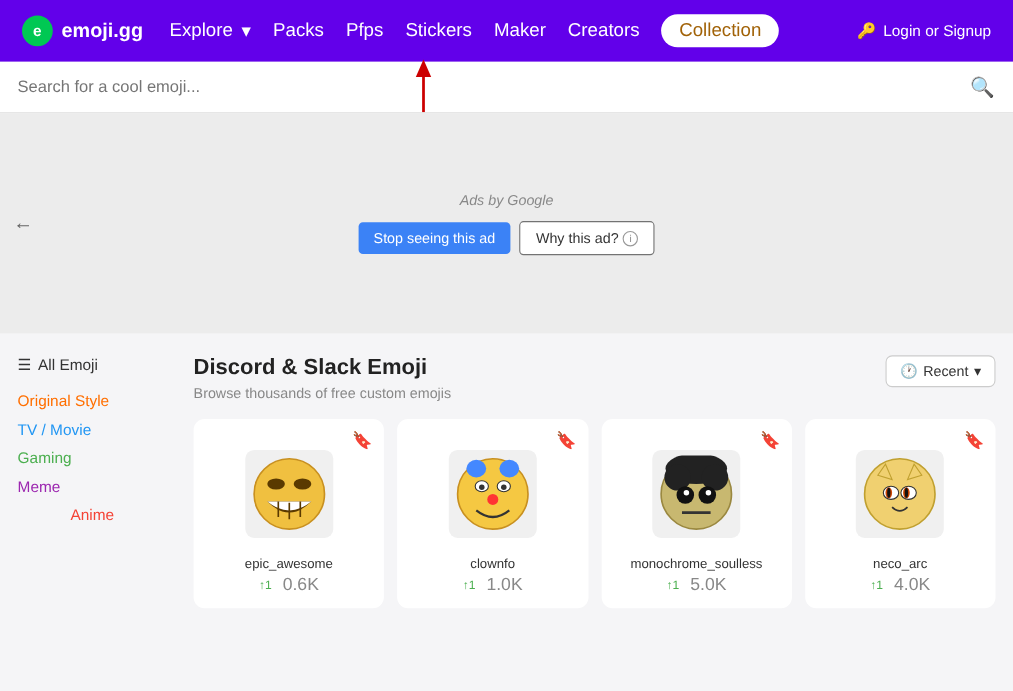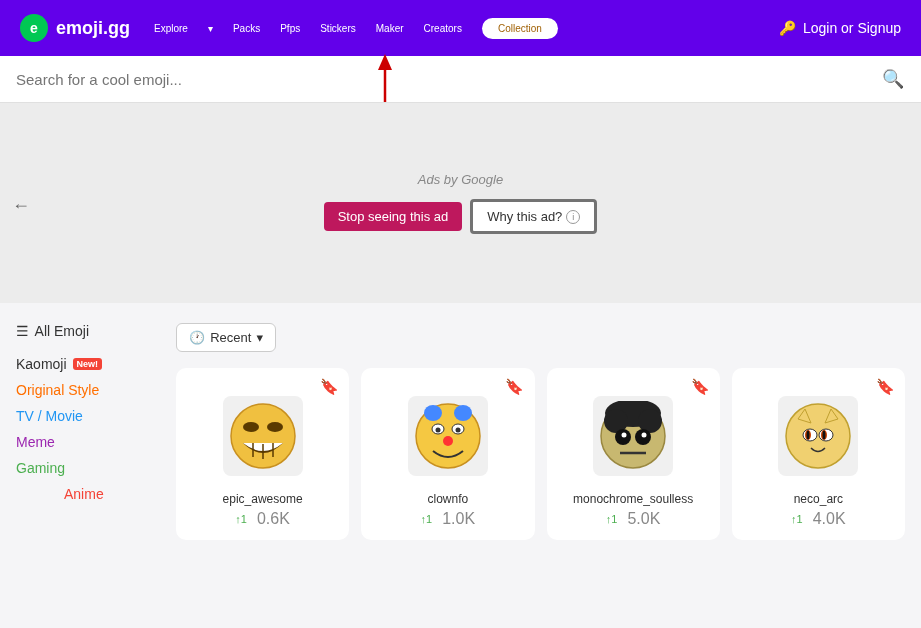--- a/index.html
+++ b/index.html
@@ -33,23 +33,23 @@
     }
     .nav-links {
       display: flex;
       align-items: center;
       gap: 20px;
       flex: 1;
     }
     .nav-item {
       color: white;
       text-decoration: none;
-      font-size: 10px;
-      cursor: pointer;
-      display: flex; align-items: center; gap: 20px;
+      font-size: 17px;
+      cursor: pointer;
+      display: flex; align-items: center; gap: 8px;
     }
     .nav-item.active-collection {
       background: white;
       color: #a16207;
       border-radius: 20px;
       padding: 5px 16px;
       font-weight: 500;
     }
     .nav-login {
       margin-left: auto;
@@ -117,32 +117,32 @@
       color: #888;
       margin-bottom: 12px;
     }
     .ads-by-google span { font-style: italic; }
     .ad-buttons {
       display: flex;
       align-items: center;
       gap: 8px;
     }
     .stop-ad-btn {
-      background: #be185d;
+      background: #3b82f6;
       color: white;
       border: none;
       border-radius: 4px;
       padding: 7px 14px;
       font-size: 13px;
       cursor: pointer;
     }
     .why-ad-btn {
       background: white;
       color: #333;
-      border: 3px solid #737373;
+      border: 1px solid #737373;
       border-radius: 4px;
       padding: 7px 14px;
       font-size: 13px;
       cursor: pointer;
       display: flex; align-items: center; gap: 4px;
     }
 
     
     .main-content {
       display: flex;
@@ -336,43 +336,43 @@
 </div>
 
 <div class="main-content">
 
   <aside class="sidebar">
     <div class="sidebar-all-emoji">
       <span>☰</span>
       <span>All Emoji</span>
     </div>
 
-    <div class="sidebar-item kaomoji">
-      <span>Kaomoji</span>
-      <span class="new-badge">New!</span>
-    </div>
     <div class="sidebar-item original">
       <span>Original Style</span>
     </div>
     <div class="sidebar-item tvmovie">
       <span>TV / Movie</span>
     </div>
+    <div class="sidebar-item gaming">
+      <span>Gaming</span>
+    </div>
     <div class="sidebar-item meme">
       <span>Meme</span>
     </div>
-    <div class="sidebar-item gaming">
-      <span>Gaming</span>
-    </div>
     <div class="sidebar-item anime">
       <span>Anime</span>
     </div>
   </aside>
 
   <main class="emoji-grid-area">
     <div class="grid-header">
+      <div>
+        <h1 class="grid-title">Discord &amp; Slack Emoji</h1>
+        <p class="grid-subtitle">Browse thousands of free custom emojis</p>
+      </div>
       <button class="recent-btn">
         <span>🕐</span>
         <span>Recent</span>
         <span>▾</span>
       </button>
     </div>
 
     <div class="emoji-cards">
 
       <div class="emoji-card">

